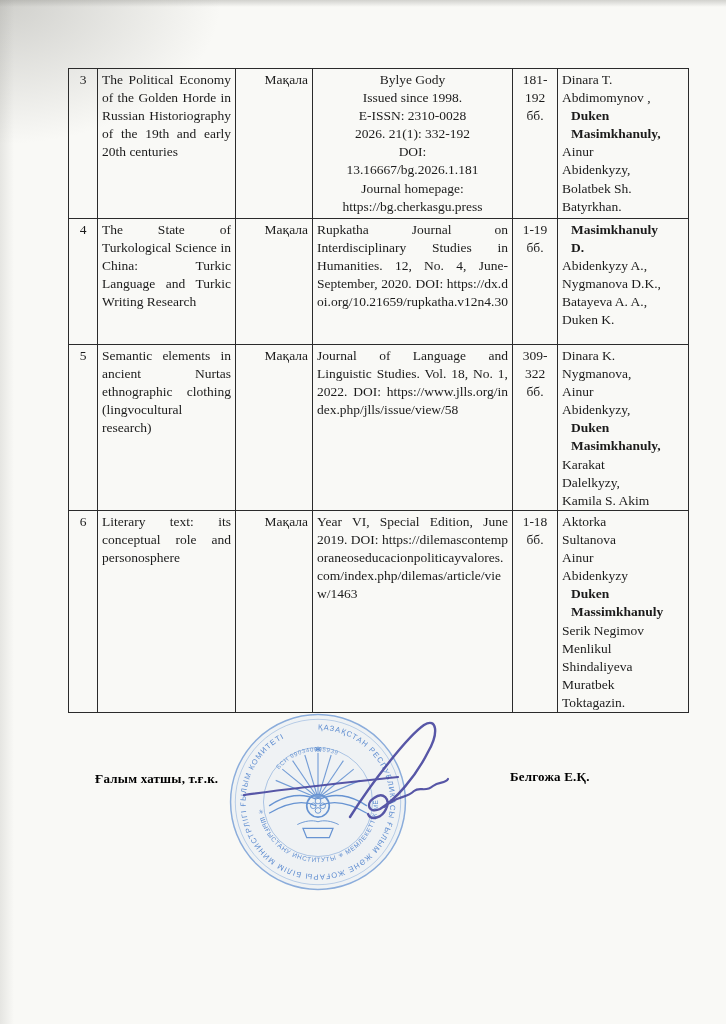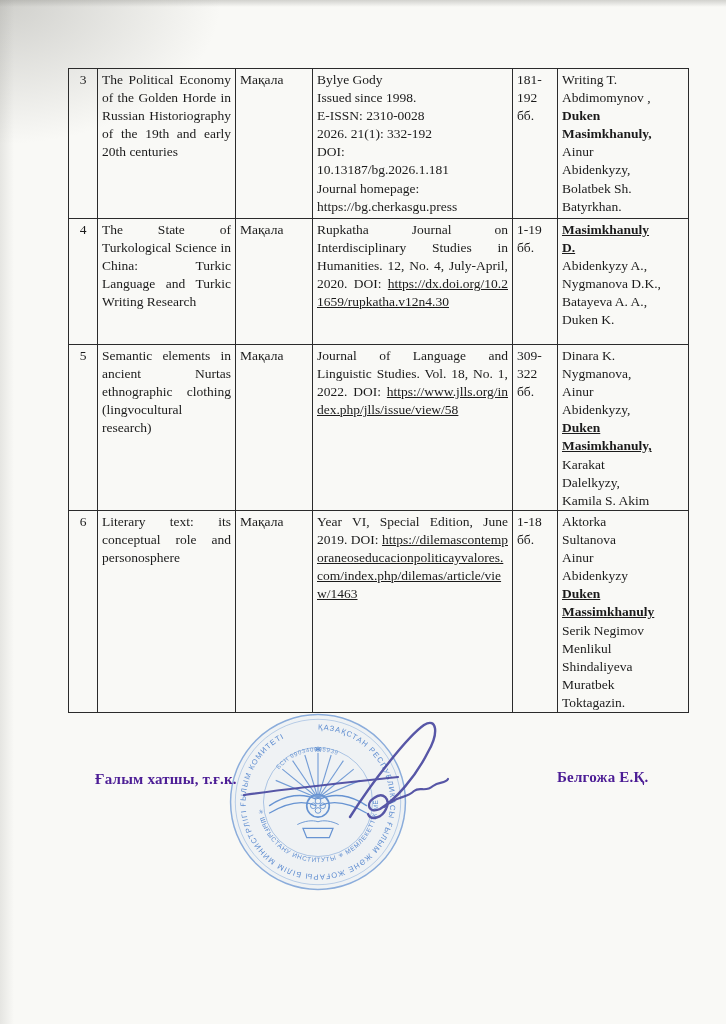--- a/index.html
+++ b/index.html
@@ -29,36 +29,36 @@
     border:1px solid #2b2b2b;
     vertical-align:top;
     font-size:13.5px;
     line-height:18.1px;
     padding:2px 4px 0 4px;
     overflow:hidden;
   }
   tr.r0{height:150px;} tr.r1{height:126px;} tr.r2{height:166px;} tr.r3{height:200px;}
   td.c-num{text-align:center;padding-left:1px;padding-right:1px;}
   td.c-title{text-align:justify;margin-left:44px;}
-  td.c-type{text-align:left;}
+  td.c-type{text-align:right;}
   td.c-journal{text-align:justify;}
-  td.c-journal.left{text-align:left;}
-  td.c-pages{text-align:left;padding-left:2px;padding-right:2px;}
+  td.c-journal.left{text-align:center;}
+  td.c-pages{text-align:center;padding-left:2px;padding-right:2px;}
   td.c-authors{text-align:left;}
-  .sg-b{font-weight:bold;}
-  .sg-u{text-decoration:underline;}
+  .sg-b{font-weight:bold;margin-left:9px;}
+  .sg-u{}
   td.c-journal .sg-u{word-break:break-all;}
 
   .footer-label{
     position:absolute;
-    font-size:15px;font-weight:bold;color:#4c1d95;letter-spacing:.2px;
+    font-size:13px;font-weight:bold;color:#000000;letter-spacing:.2px;
     white-space:nowrap;
   }
   .footer-left{left:95px;top:771px;}
-  .footer-right{left:557px;top:769px;}
+  .footer-right{left:510px;top:769px;}
 
   .stamp-svg{position:absolute;left:224px;top:708px;width:188px;height:188px;}
   .sig-svg{position:absolute;left:0;top:0;width:726px;height:1024px;pointer-events:none;}
 </style>
 </head>
 <body>
 
 <div class="page">
 
   <div class="scan-top"></div>
@@ -72,29 +72,29 @@
         <col style="width:77px">
       <col style="width:200px">
         <col style="width:45px">
         <col style="width:131px">
     </colgroup>
     <tbody>
       <tr class="r0">
         <td class="c-num">3</td>
         <td class="c-title">The Political Economy of the Golden Horde in Russian Historiography of the 19th and early 20th centuries</td>
         <td class="c-type">Мақала</td>
-        <td class="c-journal left"><span class="">Bylye Gody</span><br><span class="">Issued since 1998.</span><br><span class="">E-ISSN: 2310-0028</span><br><span class="">2026. 21(1): 332-192</span><br><span class="">DOI:</span><br><span class="">10.13187/bg.2026.1.181</span><br><span class="">Journal homepage:</span><br><span class="">https://bg.cherkasgu.press</span></td>
+        <td class="c-journal left"><span class="">Bylye Gody</span><br><span class="">Issued since 1998.</span><br><span class="">E-ISSN: 2310-0028</span><br><span class="">2026. 21(1): 332-192</span><br><span class="">DOI:</span><br><span class="">13.16667/bg.2026.1.181</span><br><span class="">Journal homepage:</span><br><span class="">https://bg.cherkasgu.press</span></td>
         <td class="c-pages">181-<br>192<br>бб.</td>
-        <td class="c-authors"><span class="">Writing T.</span><br><span class="">Abdimomynov ,</span><br><span class="sg-b ">Duken</span><br><span class="sg-b ">Masimkhanuly,</span><br><span class="">Ainur</span><br><span class="">Abidenkyzy,</span><br><span class="">Bolatbek Sh.</span><br><span class="">Batyrkhan.</span></td>
+        <td class="c-authors"><span class="">Dinara T.</span><br><span class="">Abdimomynov ,</span><br><span class="sg-b ">Duken</span><br><span class="sg-b ">Masimkhanuly,</span><br><span class="">Ainur</span><br><span class="">Abidenkyzy,</span><br><span class="">Bolatbek Sh.</span><br><span class="">Batyrkhan.</span></td>
       </tr>
       <tr class="r1">
         <td class="c-num">4</td>
         <td class="c-title">The State of Turkological Science in China: Turkic Language and Turkic Writing Research</td>
         <td class="c-type">Мақала</td>
-        <td class="c-journal"><span class="">Rupkatha Journal on Interdisciplinary Studies in Humanities.  12, No. 4, July-April, 2020. DOI: </span><span class="sg-u">https://dx.doi.org/10.21659/rupkatha.v12n4.30</span></td>
+        <td class="c-journal"><span class="">Rupkatha Journal on Interdisciplinary Studies in Humanities.  12, No. 4, June-September, 2020. DOI: </span><span class="sg-u">https://dx.doi.org/10.21659/rupkatha.v12n4.30</span></td>
         <td class="c-pages">1-19<br>бб.</td>
         <td class="c-authors"><span class="sg-b sg-u">Masimkhanuly</span><br><span class="sg-b sg-u">D.</span><br><span class="">Abidenkyzy A.,</span><br><span class="">Nygmanova D.K.,</span><br><span class="">Batayeva A. A.,</span><br><span class="">Duken K.</span></td>
       </tr>
       <tr class="r2">
         <td class="c-num">5</td>
         <td class="c-title">Semantic elements in ancient Nurtas ethnographic clothing (lingvocultural research)</td>
         <td class="c-type">Мақала</td>
         <td class="c-journal"><span class="">Journal of Language and Linguistic Studies. Vol. 18, No. 1, 2022. DOI: </span><span class="sg-u">https://www.jlls.org/index.php/jlls/issue/view/58</span></td>
         <td class="c-pages">309-<br>322<br>бб.</td>
         <td class="c-authors"><span class="">Dinara K.</span><br><span class="">Nygmanova,</span><br><span class="">Ainur</span><br><span class="">Abidenkyzy,</span><br><span class="sg-b sg-u">Duken</span><br><span class="sg-b sg-u">Masimkhanuly,</span><br><span class=""> Karakat</span><br><span class="">Dalelkyzy,</span><br><span class="">Kamila S. Akim</span></td>

